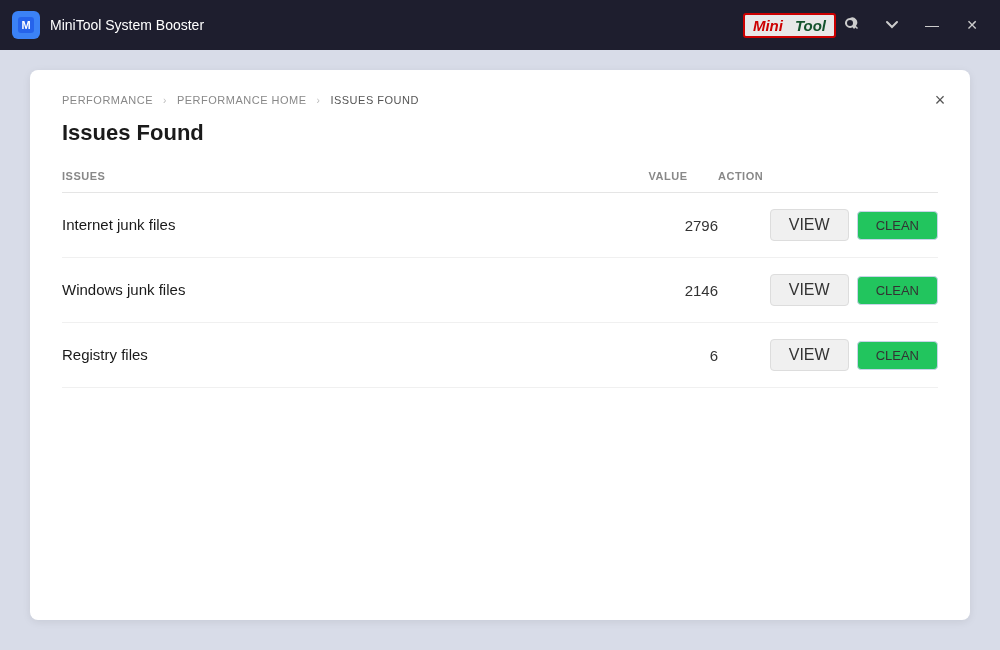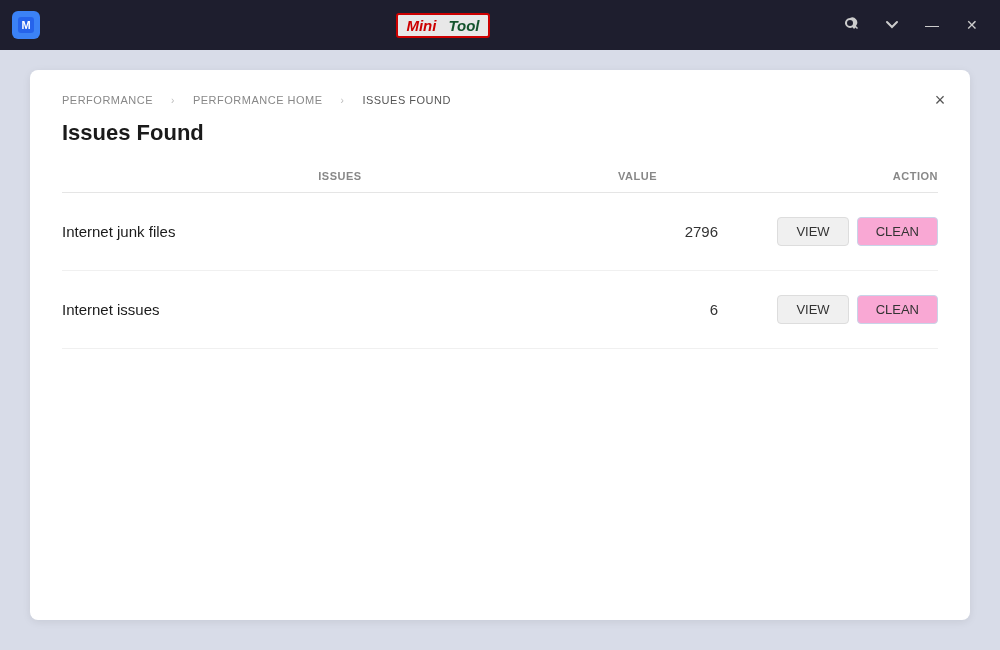--- a/index.html
+++ b/index.html
@@ -129,21 +129,21 @@
       font-size: 18px;
       color: #555;
       background: transparent;
       border: none;
     }
 
     
     .breadcrumb {
       display: flex;
       align-items: center;
-      gap: 18px;
+      gap: 10px;
       font-size: 11px;
       color: #888;
       text-transform: uppercase;
       letter-spacing: 0.5px;
       margin-bottom: 14px;
     }
 
     .breadcrumb-sep {
       color: #bbb;
       font-size: 10px;
@@ -175,35 +175,35 @@
       font-size: 11px;
       font-weight: 600;
       color: #888;
       text-transform: uppercase;
       letter-spacing: 0.5px;
       padding: 0 0 10px 0;
       border-bottom: 1px solid #e5e5e5;
     }
 
     .table-header-row th:first-child {
+      text-align: left;
+    }
+
+    .table-header-row th.col-value {
       text-align: center;
-    }
-
-    .table-header-row th.col-value {
+      width: 100px;
+    }
+
+    .table-header-row th.col-action {
       text-align: left;
-      width: 100px;
-    }
-
-    .table-header-row th.col-action {
-      text-align: right;
       width: 220px;
     }
 
     .issue-row td {
-      padding: 24px 0;
+      padding: 16px 0;
       border-bottom: 1px solid #f0f0f0;
       vertical-align: middle;
     }
 
     .issue-name {
       font-size: 15px;
       color: #1a1a1a;
       font-weight: 400;
     }
 
@@ -223,47 +223,48 @@
       align-items: center;
       justify-content: flex-end;
       gap: 8px;
     }
 
     .btn-view {
       background: #f0f0f0;
       border: 1px solid #ddd;
       border-radius: 4px;
       padding: 6px 18px;
-      font-size: 13px;
+      font-size: 16px;
       color: #333;
       cursor: pointer;
       min-width: 68px;
     }
 
     .btn-clean {
-      background: #f9a8d4;
+      background: #22c55e;
       border: 1px solid #c8d4e8;
       border-radius: 4px;
       padding: 6px 18px;
       font-size: 13px;
       color: #333;
       cursor: pointer;
       min-width: 68px;
     }
   </style>
 </head>
 <body>
 
 <div class="titlebar">
   <div class="titlebar-app-icon">
     <svg width="18" height="18" viewBox="0 0 18 18" fill="none">
       <rect x="1" y="1" width="16" height="16" rx="3" fill="#2563eb"></rect>
       <text x="9" y="13" text-anchor="middle" fill="white" font-size="11" font-weight="bold" font-family="Arial">M</text>
     </svg>
   </div>
+  <span class="titlebar-title">MiniTool System Booster</span>
 
   <div class="titlebar-logo">
     <div class="logo-box">
       <span class="logo-mini">Mini</span>
       <span style="color:#cc0000;font-weight:900;font-size:15px;font-style:italic;padding: 0 2px;"> </span>
       <span class="logo-tool">Tool</span>
     </div>
   </div>
 
   <div class="titlebar-controls">
@@ -321,29 +322,43 @@
     </td>
     <td class="issue-actions">
       <div class="action-btns">
         <button class="btn-view">VIEW</button>
         <button class="btn-clean">CLEAN</button>
       </div>
     </td>
   </tr>
           <tr class="issue-row">
     <td>
-      <span class="issue-name">Internet issues</span>
+      <span class="issue-name">Windows junk files</span>
     </td>
     <td class="issue-value">
-      <span>6</span>
+      <span>2146</span>
     </td>
     <td class="issue-actions">
       <div class="action-btns">
         <button class="btn-view">VIEW</button>
         <button class="btn-clean">CLEAN</button>
       </div>
     </td>
   </tr>
+          <tr class="issue-row">
+    <td>
+      <span class="issue-name">Registry files</span>
+    </td>
+    <td class="issue-value">
+      <span>6</span>
+    </td>
+    <td class="issue-actions">
+      <div class="action-btns">
+        <button class="btn-view">VIEW</button>
+        <button class="btn-clean">CLEAN</button>
+      </div>
+    </td>
+  </tr>
         </tbody>
     </table>
 
   </div>
 </div>
 
 </body></html>

